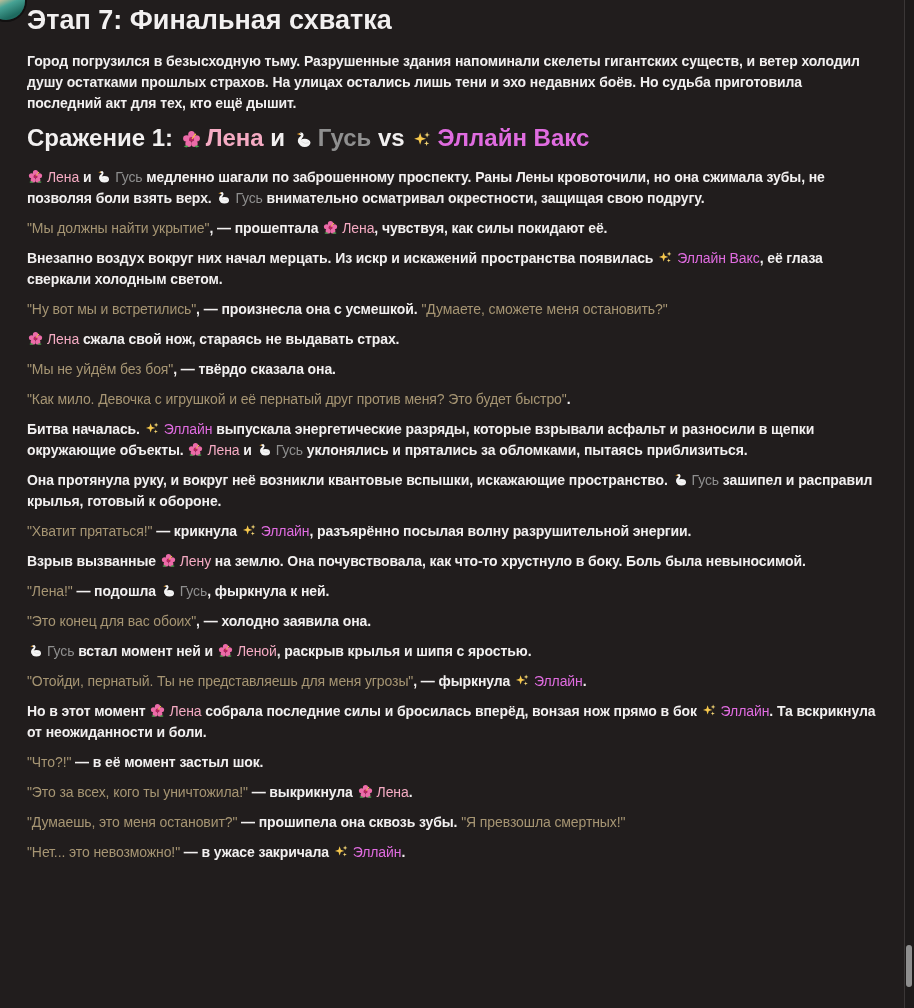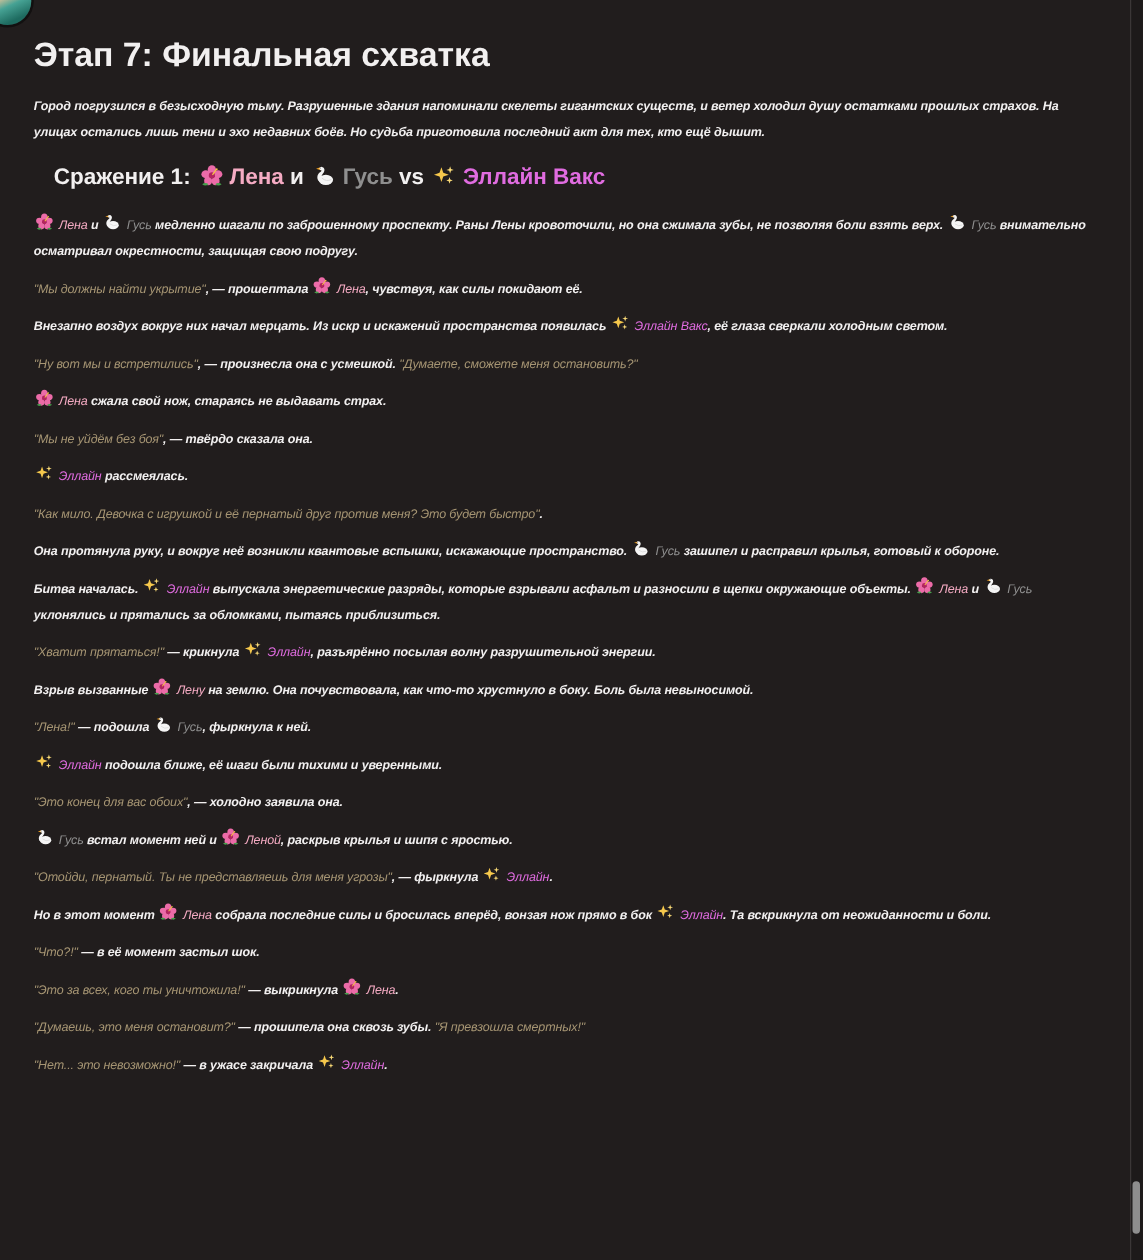--- a/index.html
+++ b/index.html
@@ -11,21 +11,21 @@
   }
   body {
     background: var(--bg, #211d1d);
     font-family: "Liberation Sans", "DejaVu Sans", sans-serif;
     color: var(--text, #f2f0f0);
     position: relative;
   }
   .doc {
     position: absolute;
     inset: 0;
-    padding: 24px 36px 14px 27px;
+    padding: 0 36px 14px 27px;
     box-sizing: border-box;
   }
   .avatar {
     position: absolute;
     left: -13px;
     top: -18px;
     width: 38px;
     height: 38px;
     border-radius: 50%;
     background: linear-gradient(155deg, #3a2a28 22%, #d9c49a 40%, #46a294 58%, #1e6b60 82%);
@@ -33,35 +33,34 @@
   }
   h1 {
     margin: 4px 0 15px 0;
     font-size: 27px;
     line-height: 32px;
     font-weight: 700;
     letter-spacing: 0;
     color: var(--text, #f2f0f0);
   }
   h2 {
-    margin: 11px 0 16px 16px;
-    font-size: 18px;
+    margin: 11px 0 16px 0;
+    font-size: 24px;
     line-height: 26px;
     font-weight: 700;
     color: var(--text, #f2f0f0);
   }
   p {
     margin: 0 0 9px 0;
-    font-size: 10px;
+    font-size: 14px;
     line-height: 21px;
     font-weight: 700;
     letter-spacing: -0.1px;
     max-width: 853px;
     color: var(--text, #f2f0f0);
-    font-style: italic;
   }
   .quote  { color: var(--quote, #a69573); font-weight: 400; }
   .lena   { color: var(--lena, #f5abc3);  font-weight: 400; }
   .gus    { color: var(--gus, #8f8f8f);   font-weight: 400; }
   .ellain { color: var(--ellain, #e06ce0);font-weight: 400; }
   h2 .lena, h2 .gus, h2 .ellain { font-weight: 700; }
   .icon {
     display: inline-block;
     width: 15px;
     height: 15px;
@@ -183,59 +182,54 @@
               <ellipse cx="8.2" cy="17.4" rx="4" ry="4.2"></ellipse>
               <ellipse cx="5.8" cy="10.6" rx="4.4" ry="4"></ellipse>
             </g>
             <path d="M2.2 20.6 q3.2-2.2 6.4 0 q-3.2 2.8-6.4 0z" fill="#48a14d"></path>
             <path d="M15.4 20.6 q3.2-2.2 6.4 0 q-3.2 2.8-6.4 0z" fill="#48a14d"></path>
             <circle cx="12" cy="11.8" r="3.1" fill="#b3245f"></circle>
             <path d="M12.6 11.2 L16.6 5.8" stroke="#f6c445" stroke-width="1.3" fill="none"></path>
             <circle cx="16.9" cy="5.5" r="1" fill="#f6c445"></circle>
           </svg></span><span class="lena">Лена</span><span> сжала свой нож, стараясь не выдавать страх.</span></p>
       <p><span class="quote">"Мы не уйдём без боя"</span><span>, — твёрдо сказала она.</span></p>
-      <p><span class="icon"><svg viewBox="0 0 24 24">
-            <path fill="#f6c84c" d="M9 3.5 L10.9 9.1 L16.5 11 L10.9 12.9 L9 18.5 L7.1 12.9 L1.5 11 L7.1 9.1 Z"></path>
-            <path fill="#f9da77" d="M17.8 2.5 L18.7 5.3 L21.5 6.2 L18.7 7.1 L17.8 9.9 L16.9 7.1 L14.1 6.2 L16.9 5.3 Z"></path>
-            <path fill="#f9da77" d="M17.2 13.5 L18 16 L20.5 16.8 L18 17.6 L17.2 20.1 L16.4 17.6 L13.9 16.8 L16.4 16 Z"></path>
-          </svg></span><span class="ellain">Эллайн</span><span> рассмеялась.</span></p>
       <p><span class="quote">"Как мило. Девочка с игрушкой и её пернатый друг против меня? Это будет быстро"</span><span>.</span></p>
+      <p><span>Битва началась. </span><span class="icon"><svg viewBox="0 0 24 24">
+            <path fill="#f6c84c" d="M9 3.5 L10.9 9.1 L16.5 11 L10.9 12.9 L9 18.5 L7.1 12.9 L1.5 11 L7.1 9.1 Z"></path>
+            <path fill="#f9da77" d="M17.8 2.5 L18.7 5.3 L21.5 6.2 L18.7 7.1 L17.8 9.9 L16.9 7.1 L14.1 6.2 L16.9 5.3 Z"></path>
+            <path fill="#f9da77" d="M17.2 13.5 L18 16 L20.5 16.8 L18 17.6 L17.2 20.1 L16.4 17.6 L13.9 16.8 L16.4 16 Z"></path>
+          </svg></span><span class="ellain">Эллайн</span><span> выпускала энергетические разряды, которые взрывали асфальт и разносили в щепки окружающие объекты. </span><span class="icon"><svg viewBox="0 0 24 24">
+            <g fill="#ec6ba8">
+              <ellipse cx="12" cy="6" rx="4.2" ry="4.6"></ellipse>
+              <ellipse cx="18.2" cy="10.6" rx="4.4" ry="4"></ellipse>
+              <ellipse cx="15.8" cy="17.4" rx="4" ry="4.2"></ellipse>
+              <ellipse cx="8.2" cy="17.4" rx="4" ry="4.2"></ellipse>
+              <ellipse cx="5.8" cy="10.6" rx="4.4" ry="4"></ellipse>
+            </g>
+            <path d="M2.2 20.6 q3.2-2.2 6.4 0 q-3.2 2.8-6.4 0z" fill="#48a14d"></path>
+            <path d="M15.4 20.6 q3.2-2.2 6.4 0 q-3.2 2.8-6.4 0z" fill="#48a14d"></path>
+            <circle cx="12" cy="11.8" r="3.1" fill="#b3245f"></circle>
+            <path d="M12.6 11.2 L16.6 5.8" stroke="#f6c445" stroke-width="1.3" fill="none"></path>
+            <circle cx="16.9" cy="5.5" r="1" fill="#f6c445"></circle>
+          </svg></span><span class="lena">Лена</span><span> и </span><span class="icon"><svg viewBox="0 0 24 24">
+            <ellipse cx="13.5" cy="16.2" rx="7.3" ry="5.2" fill="#f5f5f5"></ellipse>
+            <path d="M6.8 18 C3.8 15.5 4.6 10.5 7.6 8.6 C9.4 7.4 9.6 6 8.2 5 L10.6 3.6 C13 5.4 12.2 8.2 10.4 10.2 C8.8 12 8.6 14.4 10 16.4 Z" fill="#f5f5f5"></path>
+            <path d="M8.6 3.4 L3.6 5 L8.4 6.5 Z" fill="#f0a020"></path>
+            <circle cx="8.9" cy="4.9" r="1.8" fill="#f5f5f5"></circle>
+            <circle cx="8.2" cy="4.4" r="0.5" fill="#222"></circle>
+            <path d="M9.5 14.5 q4.5 4 9.5 1.5" stroke="#d9d9d9" stroke-width="1" fill="none"></path>
+          </svg></span><span class="gus">Гусь</span><span> уклонялись и прятались за обломками, пытаясь приблизиться.</span></p>
       <p><span>Она протянула руку, и вокруг неё возникли квантовые вспышки, искажающие пространство. </span><span class="icon"><svg viewBox="0 0 24 24">
             <ellipse cx="13.5" cy="16.2" rx="7.3" ry="5.2" fill="#f5f5f5"></ellipse>
             <path d="M6.8 18 C3.8 15.5 4.6 10.5 7.6 8.6 C9.4 7.4 9.6 6 8.2 5 L10.6 3.6 C13 5.4 12.2 8.2 10.4 10.2 C8.8 12 8.6 14.4 10 16.4 Z" fill="#f5f5f5"></path>
             <path d="M8.6 3.4 L3.6 5 L8.4 6.5 Z" fill="#f0a020"></path>
             <circle cx="8.9" cy="4.9" r="1.8" fill="#f5f5f5"></circle>
             <circle cx="8.2" cy="4.4" r="0.5" fill="#222"></circle>
             <path d="M9.5 14.5 q4.5 4 9.5 1.5" stroke="#d9d9d9" stroke-width="1" fill="none"></path>
           </svg></span><span class="gus">Гусь</span><span> зашипел и расправил крылья, готовый к обороне.</span></p>
-      <p><span>Битва началась. </span><span class="icon"><svg viewBox="0 0 24 24">
-            <path fill="#f6c84c" d="M9 3.5 L10.9 9.1 L16.5 11 L10.9 12.9 L9 18.5 L7.1 12.9 L1.5 11 L7.1 9.1 Z"></path>
-            <path fill="#f9da77" d="M17.8 2.5 L18.7 5.3 L21.5 6.2 L18.7 7.1 L17.8 9.9 L16.9 7.1 L14.1 6.2 L16.9 5.3 Z"></path>
-            <path fill="#f9da77" d="M17.2 13.5 L18 16 L20.5 16.8 L18 17.6 L17.2 20.1 L16.4 17.6 L13.9 16.8 L16.4 16 Z"></path>
-          </svg></span><span class="ellain">Эллайн</span><span> выпускала энергетические разряды, которые взрывали асфальт и разносили в щепки окружающие объекты. </span><span class="icon"><svg viewBox="0 0 24 24">
-            <g fill="#ec6ba8">
-              <ellipse cx="12" cy="6" rx="4.2" ry="4.6"></ellipse>
-              <ellipse cx="18.2" cy="10.6" rx="4.4" ry="4"></ellipse>
-              <ellipse cx="15.8" cy="17.4" rx="4" ry="4.2"></ellipse>
-              <ellipse cx="8.2" cy="17.4" rx="4" ry="4.2"></ellipse>
-              <ellipse cx="5.8" cy="10.6" rx="4.4" ry="4"></ellipse>
-            </g>
-            <path d="M2.2 20.6 q3.2-2.2 6.4 0 q-3.2 2.8-6.4 0z" fill="#48a14d"></path>
-            <path d="M15.4 20.6 q3.2-2.2 6.4 0 q-3.2 2.8-6.4 0z" fill="#48a14d"></path>
-            <circle cx="12" cy="11.8" r="3.1" fill="#b3245f"></circle>
-            <path d="M12.6 11.2 L16.6 5.8" stroke="#f6c445" stroke-width="1.3" fill="none"></path>
-            <circle cx="16.9" cy="5.5" r="1" fill="#f6c445"></circle>
-          </svg></span><span class="lena">Лена</span><span> и </span><span class="icon"><svg viewBox="0 0 24 24">
-            <ellipse cx="13.5" cy="16.2" rx="7.3" ry="5.2" fill="#f5f5f5"></ellipse>
-            <path d="M6.8 18 C3.8 15.5 4.6 10.5 7.6 8.6 C9.4 7.4 9.6 6 8.2 5 L10.6 3.6 C13 5.4 12.2 8.2 10.4 10.2 C8.8 12 8.6 14.4 10 16.4 Z" fill="#f5f5f5"></path>
-            <path d="M8.6 3.4 L3.6 5 L8.4 6.5 Z" fill="#f0a020"></path>
-            <circle cx="8.9" cy="4.9" r="1.8" fill="#f5f5f5"></circle>
-            <circle cx="8.2" cy="4.4" r="0.5" fill="#222"></circle>
-            <path d="M9.5 14.5 q4.5 4 9.5 1.5" stroke="#d9d9d9" stroke-width="1" fill="none"></path>
-          </svg></span><span class="gus">Гусь</span><span> уклонялись и прятались за обломками, пытаясь приблизиться.</span></p>
       <p><span class="quote">"Хватит прятаться!"</span><span> — крикнула </span><span class="icon"><svg viewBox="0 0 24 24">
             <path fill="#f6c84c" d="M9 3.5 L10.9 9.1 L16.5 11 L10.9 12.9 L9 18.5 L7.1 12.9 L1.5 11 L7.1 9.1 Z"></path>
             <path fill="#f9da77" d="M17.8 2.5 L18.7 5.3 L21.5 6.2 L18.7 7.1 L17.8 9.9 L16.9 7.1 L14.1 6.2 L16.9 5.3 Z"></path>
             <path fill="#f9da77" d="M17.2 13.5 L18 16 L20.5 16.8 L18 17.6 L17.2 20.1 L16.4 17.6 L13.9 16.8 L16.4 16 Z"></path>
           </svg></span><span class="ellain">Эллайн</span><span>, разъярённо посылая волну разрушительной энергии.</span></p>
       <p><span>Взрыв вызванные </span><span class="icon"><svg viewBox="0 0 24 24">
             <g fill="#ec6ba8">
               <ellipse cx="12" cy="6" rx="4.2" ry="4.6"></ellipse>
               <ellipse cx="18.2" cy="10.6" rx="4.4" ry="4"></ellipse>
               <ellipse cx="15.8" cy="17.4" rx="4" ry="4.2"></ellipse>
@@ -249,25 +243,20 @@
             <circle cx="16.9" cy="5.5" r="1" fill="#f6c445"></circle>
           </svg></span><span class="lena">Лену</span><span> на землю. Она почувствовала, как что-то хрустнуло в боку. Боль была невыносимой.</span></p>
       <p><span class="quote">"Лена!"</span><span> — подошла </span><span class="icon"><svg viewBox="0 0 24 24">
             <ellipse cx="13.5" cy="16.2" rx="7.3" ry="5.2" fill="#f5f5f5"></ellipse>
             <path d="M6.8 18 C3.8 15.5 4.6 10.5 7.6 8.6 C9.4 7.4 9.6 6 8.2 5 L10.6 3.6 C13 5.4 12.2 8.2 10.4 10.2 C8.8 12 8.6 14.4 10 16.4 Z" fill="#f5f5f5"></path>
             <path d="M8.6 3.4 L3.6 5 L8.4 6.5 Z" fill="#f0a020"></path>
             <circle cx="8.9" cy="4.9" r="1.8" fill="#f5f5f5"></circle>
             <circle cx="8.2" cy="4.4" r="0.5" fill="#222"></circle>
             <path d="M9.5 14.5 q4.5 4 9.5 1.5" stroke="#d9d9d9" stroke-width="1" fill="none"></path>
           </svg></span><span class="gus">Гусь</span><span>, фыркнула к ней.</span></p>
-      <p><span class="icon"><svg viewBox="0 0 24 24">
-            <path fill="#f6c84c" d="M9 3.5 L10.9 9.1 L16.5 11 L10.9 12.9 L9 18.5 L7.1 12.9 L1.5 11 L7.1 9.1 Z"></path>
-            <path fill="#f9da77" d="M17.8 2.5 L18.7 5.3 L21.5 6.2 L18.7 7.1 L17.8 9.9 L16.9 7.1 L14.1 6.2 L16.9 5.3 Z"></path>
-            <path fill="#f9da77" d="M17.2 13.5 L18 16 L20.5 16.8 L18 17.6 L17.2 20.1 L16.4 17.6 L13.9 16.8 L16.4 16 Z"></path>
-          </svg></span><span class="ellain">Эллайн</span><span> подошла ближе, её шаги были тихими и уверенными.</span></p>
       <p><span class="quote">"Это конец для вас обоих"</span><span>, — холодно заявила она.</span></p>
       <p><span class="icon"><svg viewBox="0 0 24 24">
             <ellipse cx="13.5" cy="16.2" rx="7.3" ry="5.2" fill="#f5f5f5"></ellipse>
             <path d="M6.8 18 C3.8 15.5 4.6 10.5 7.6 8.6 C9.4 7.4 9.6 6 8.2 5 L10.6 3.6 C13 5.4 12.2 8.2 10.4 10.2 C8.8 12 8.6 14.4 10 16.4 Z" fill="#f5f5f5"></path>
             <path d="M8.6 3.4 L3.6 5 L8.4 6.5 Z" fill="#f0a020"></path>
             <circle cx="8.9" cy="4.9" r="1.8" fill="#f5f5f5"></circle>
             <circle cx="8.2" cy="4.4" r="0.5" fill="#222"></circle>
             <path d="M9.5 14.5 q4.5 4 9.5 1.5" stroke="#d9d9d9" stroke-width="1" fill="none"></path>
           </svg></span><span class="gus">Гусь</span><span> встал момент ней и </span><span class="icon"><svg viewBox="0 0 24 24">
             <g fill="#ec6ba8">

